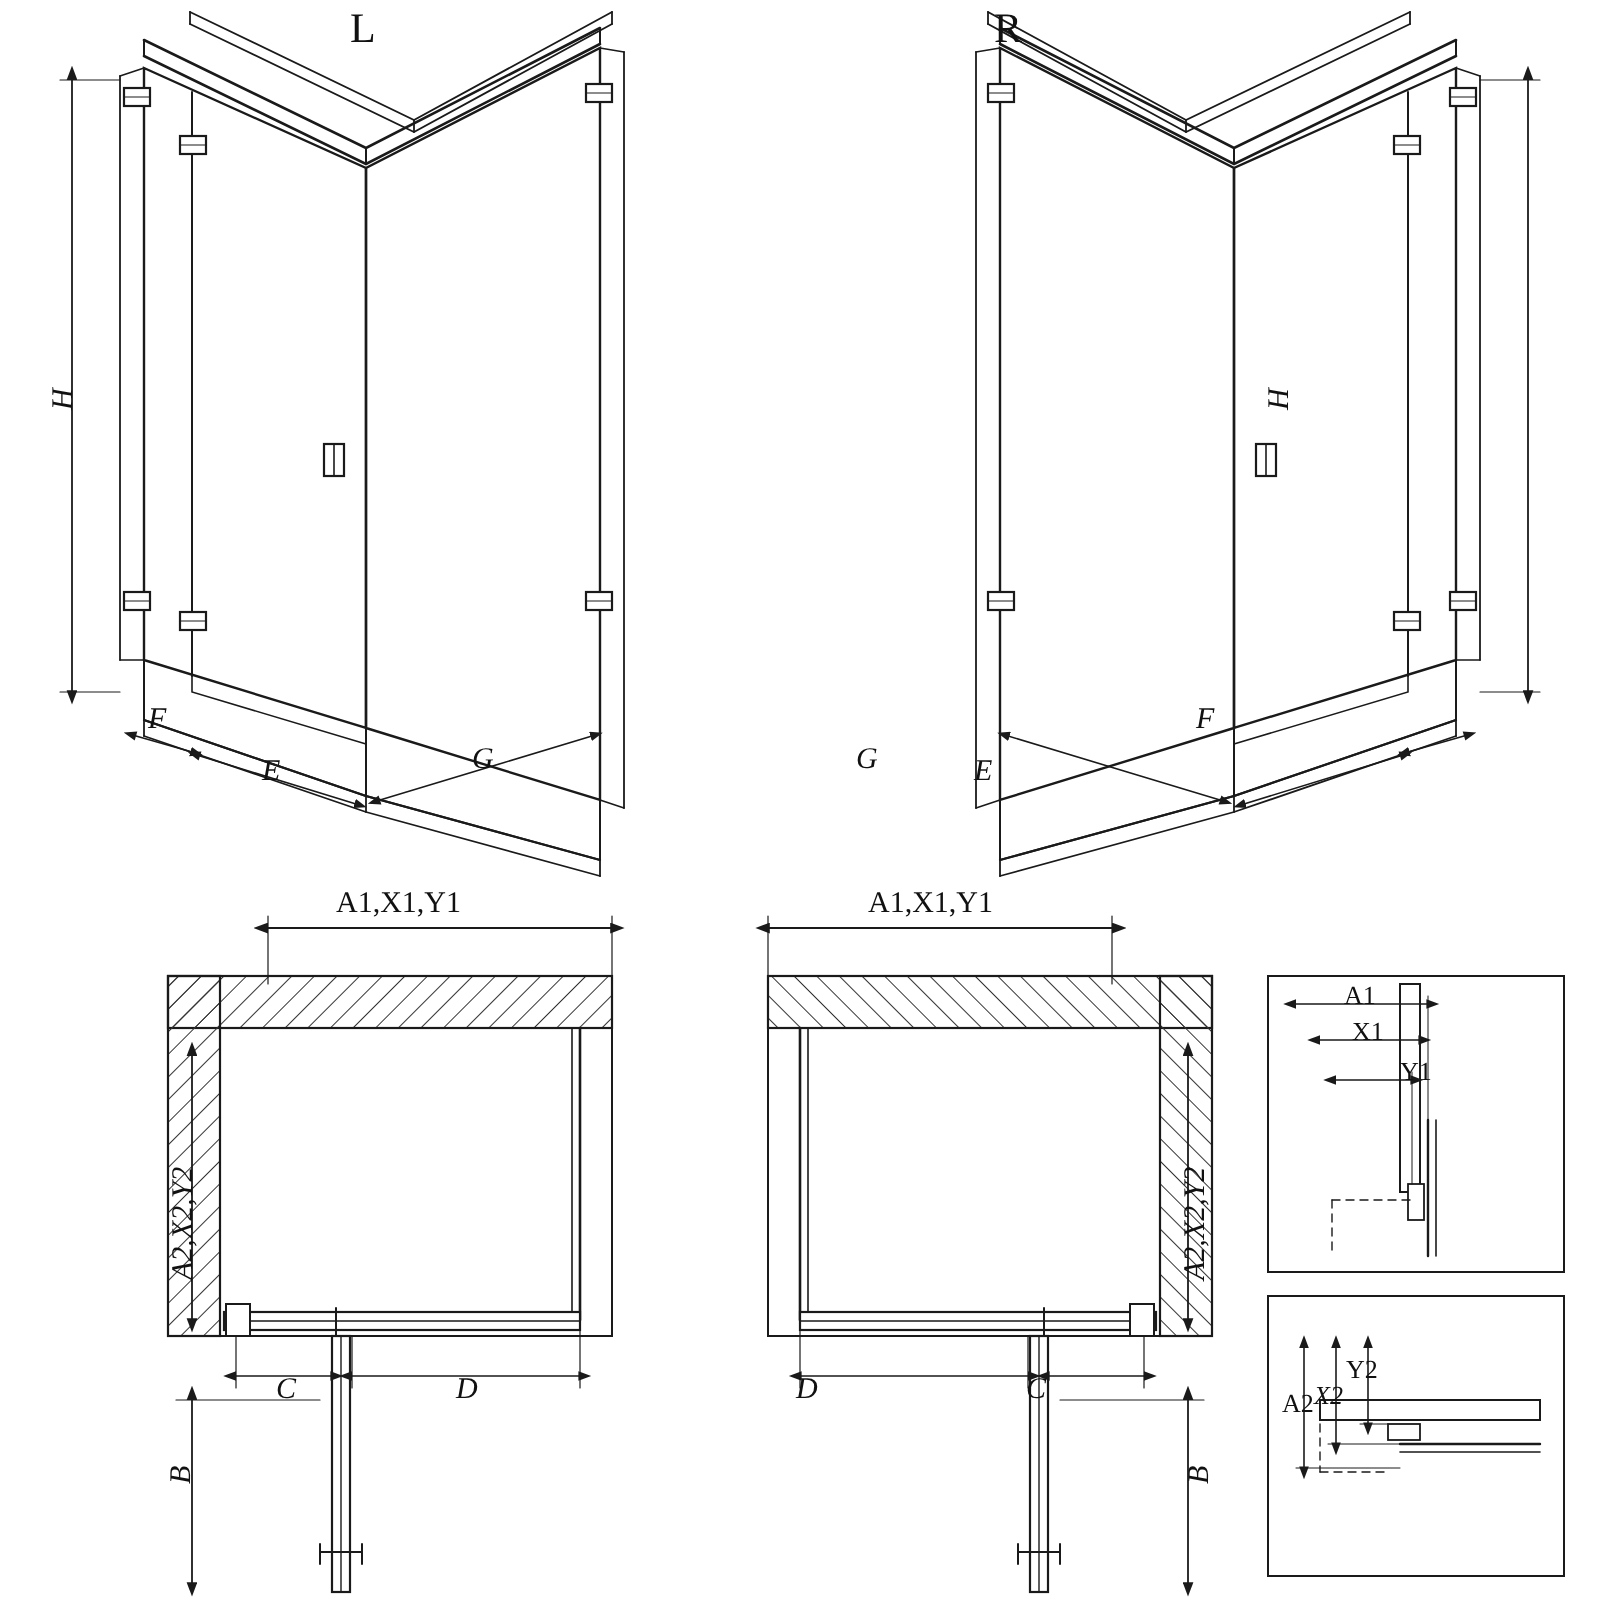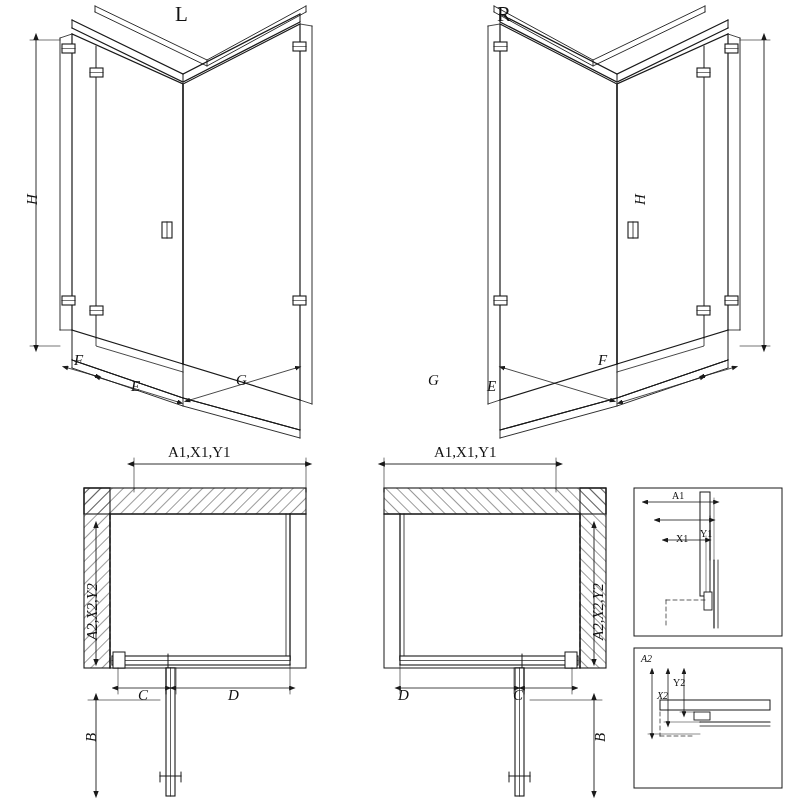--- a/index.html
+++ b/index.html
@@ -14,21 +14,21 @@
   .lbl{
     position:absolute;
     font-family:"Liberation Serif", serif;
     font-size:15px;
     color:#111;
     white-space:nowrap;
   }
   .lbl.big{font-size:21px;}
   .lbl.ital{font-style:italic;}
   .lbl.rot{transform:rotate(-90deg);transform-origin:left top;}
-  .lbl.small{font-size:10px;}
+  .lbl.small{font-size:13px;}
 </style>
 </head>
 <body>
 
 <div id="sheet">
 
   <svg width="800" height="800" viewBox="0 0 800 800">
     <defs>
       <pattern id="hatch" width="8" height="8" patternTransform="rotate(45)" patternUnits="userSpaceOnUse">
         <line x1="0" y1="0" x2="0" y2="8" stroke="#333" stroke-width="1"></line>
@@ -268,20 +268,20 @@
   <div class="lbl ital" style="left:228px;top:687px;">D</div>
   <div class="lbl ital rot" style="left:83px;top:742px;">B</div>
 
   <div class="lbl" style="left:434px;top:444px;">A1,X1,Y1</div>
   <div class="lbl ital rot" style="left:590px;top:640px;">A2,X2,Y2</div>
   <div class="lbl ital" style="left:398px;top:687px;">D</div>
   <div class="lbl ital" style="left:513px;top:687px;">C</div>
   <div class="lbl ital rot" style="left:592px;top:742px;">B</div>
 
   <div class="lbl small" style="left:672px;top:490px;">A1</div>
-  <div class="lbl small" style="left:676px;top:508px;margin-top:25px;">X1</div>
+  <div class="lbl small" style="left:676px;top:508px;">X1</div>
   <div class="lbl small" style="left:680px;top:528px;margin-left:20px;">Y1</div>
 
-  <div class="lbl small" style="left:641px;top:653px;font-style:italic;">A2</div>
+  <div class="lbl small" style="left:641px;top:694px;">A2</div>
   <div class="lbl small" style="left:657px;top:690px;font-style:italic;">X2</div>
   <div class="lbl small" style="left:673px;top:677px;">Y2</div>
 
 </div>
 
 </body></html>

